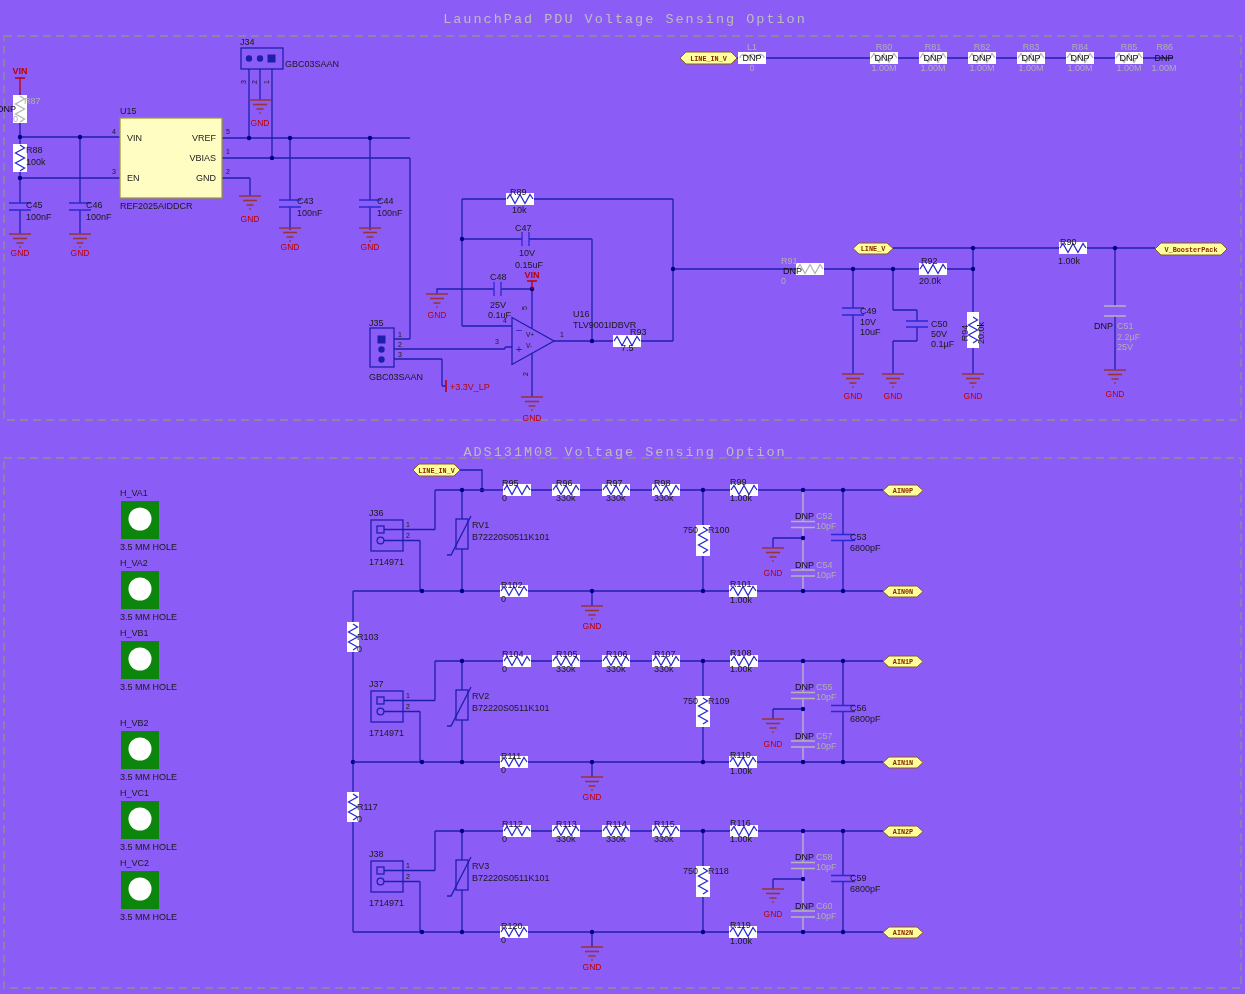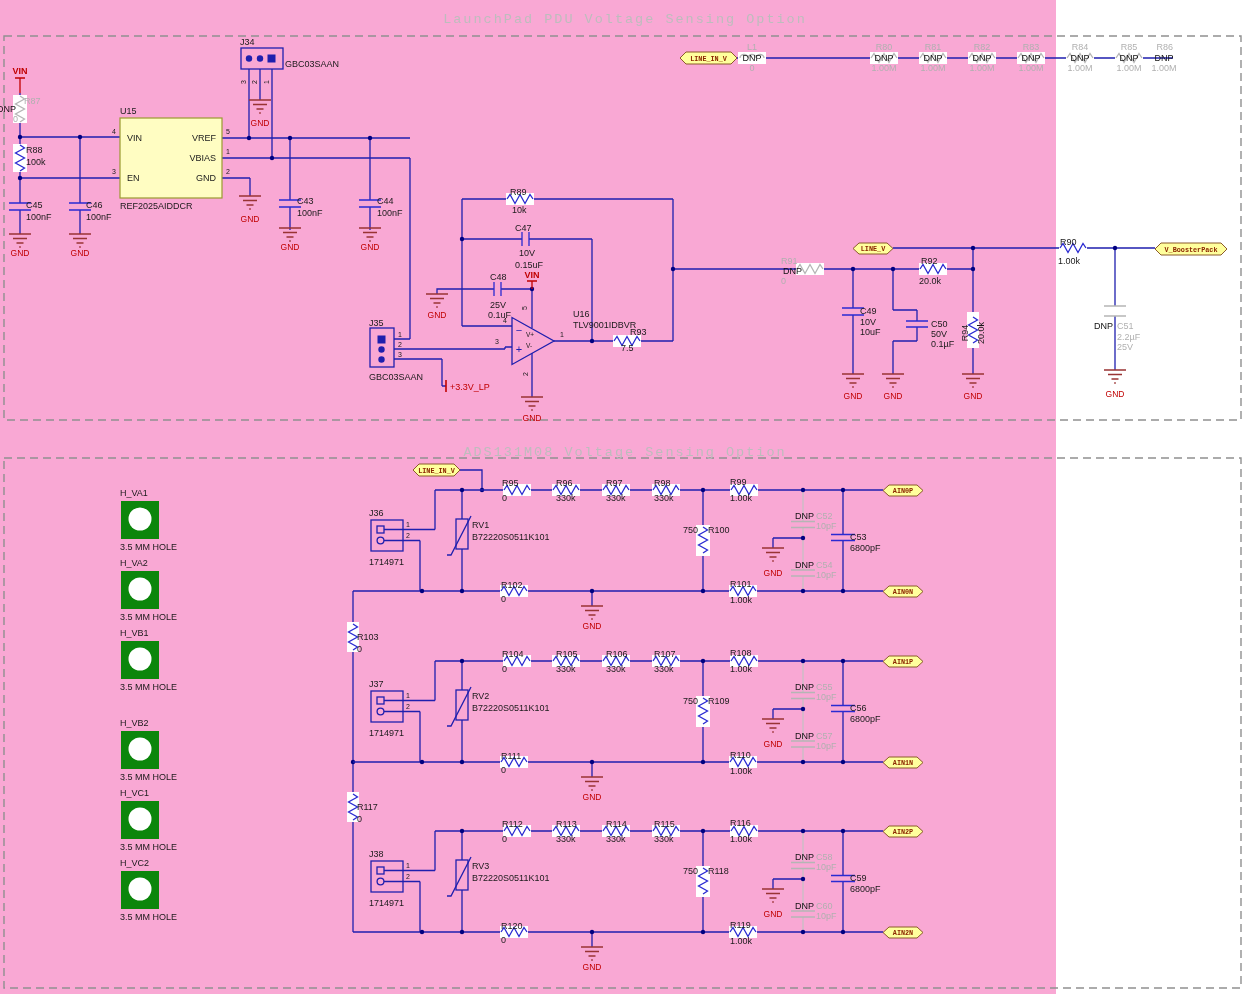--- a/index.html
+++ b/index.html
@@ -1,16 +1,16 @@
 <!DOCTYPE html>
 <html><head>
 <meta charset="utf-8">
 <style>
   html,body{margin:0;padding:0;background:#fff;}
-  .wrap{position:relative;width:1056px;height:994px;background:#f9a8d4;}
+  .wrap{position:relative;width:1245px;height:994px;background:#8b5cf6;}
   svg{display:block;font-family:"Liberation Sans",sans-serif;}
   .w{stroke:#1f1fae;stroke-width:1.3;fill:none;}
   .wg{stroke:#c2c2c2;stroke-width:1.2;fill:none;}
   .cb{stroke:#1f1fae;stroke-width:1.3;fill:none;}
   .m{fill:#fff;stroke:none;}
   .zz{stroke:#2a2ad2;stroke-width:1.3;fill:none;}
   .zg{stroke:#b5b5b5;stroke-width:1.3;fill:none;}
   .dot{fill:#000080;stroke:none;}
   .gndsym{stroke:#993333;stroke-width:1.6;fill:none;}
   .lbl{font-size:9px;fill:#1a1a1a;}

